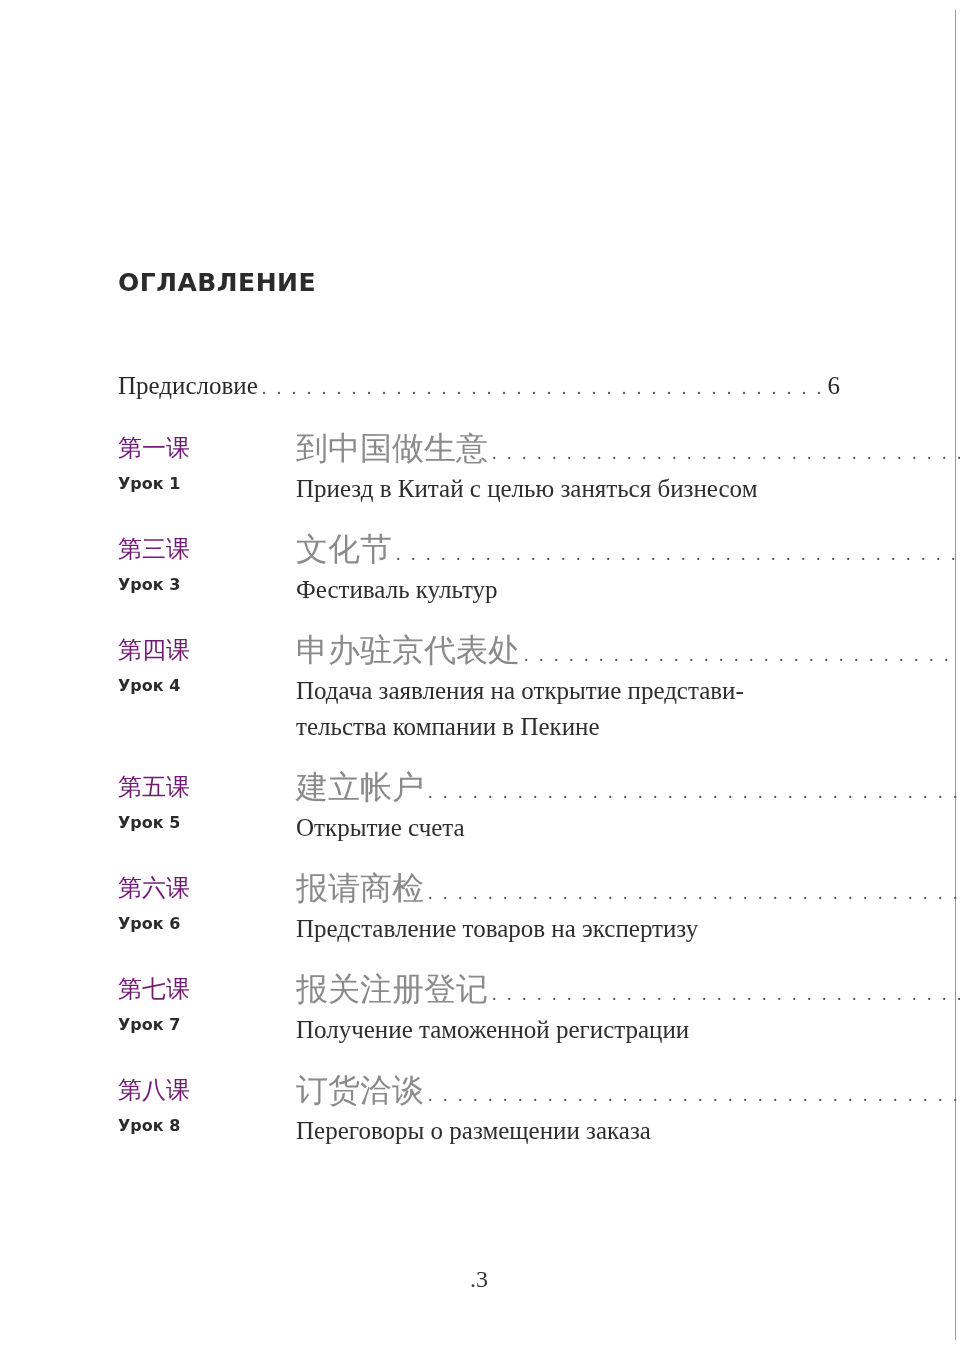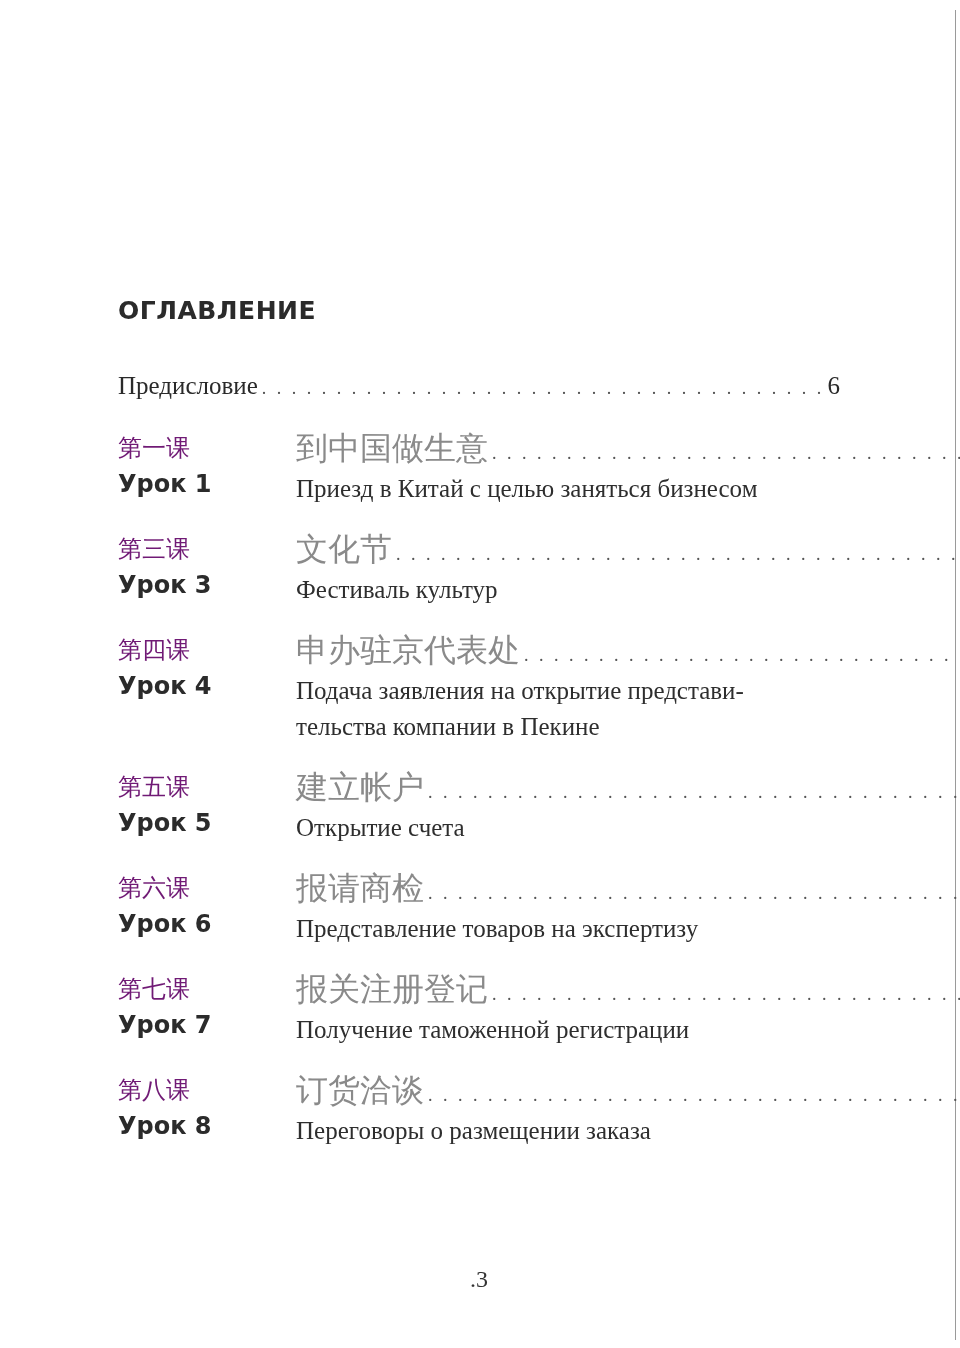--- a/index.html
+++ b/index.html
@@ -4,34 +4,34 @@
 <style>
   html, body { margin: 0; padding: 0; }
   body {
     width: 960px; height: 1348px; background: #ffffff; position: relative; overflow: hidden;
     font-family: "Liberation Serif", "DejaVu Serif", serif; color: #2a2a2a;
   }
   .edge-line { position: absolute; left: 955px; top: 10px; width: 1px; height: 1330px; background: #9a9a9a; }
   .title {
     position: absolute; left: 118px; top: 268px;
     font-family: "DejaVu Sans", "Liberation Sans", sans-serif; font-weight: bold;
-    font-size: 25px; letter-spacing: 0.5px; color: #2b2b2b; margin-top: 28px;
+    font-size: 25px; letter-spacing: 0.5px; color: #2b2b2b;
   }
   .toc { position: absolute; left: 118px; top: 368px; width: 722px; }
   .row { display: flex; align-items: baseline; font-size: 25px; line-height: 36px; }
   .row .txt { white-space: nowrap; }
   .row .dots { flex: 1; overflow: hidden; white-space: nowrap; color: #555; margin: 0 4px; letter-spacing: 3px; font-size: 18px; }
   .row .dots::after { content: ". . . . . . . . . . . . . . . . . . . . . . . . . . . . . . . . . . . . . . . . . . . . . . . . . . . . . . . . . . . . . . . . . . . . . . . . . . . . . . . . . . . . . . ."; }
   .row .page { white-space: nowrap; text-align: right; }
   .preface { margin-bottom: 24px; }
   .lesson { display: flex; margin-bottom: 24px; }
   .lesson .left { width: 178px; flex: none; }
   .lesson .right { flex: 1; }
   .cn-label { font-size: 24px; line-height: 36px; color: #701a75; font-family: "DejaVu Sans", sans-serif; }
-  .ru-label { font-family: "DejaVu Sans", "Liberation Sans", sans-serif; font-weight: bold; font-size: 24px; line-height: 36px; color: #2b2b2b; }
+  .ru-label { font-family: "DejaVu Sans", "Liberation Sans", sans-serif; font-weight: bold; font-size: 16px; line-height: 36px; color: #2b2b2b; }
   .cn-title { color: #8a8a8a; font-family: "DejaVu Sans", sans-serif; font-size: 32px; }
   .ru-title { font-size: 25px; line-height: 36px; color: #2e2e2e; }
   .page-num { position: absolute; left: 470px; top: 1266px; font-size: 24px; color: #333; }
 </style>
 </head>
 <body>
 
 <div class="edge-line"></div>
 
 <div class="title">ОГЛАВЛЕНИЕ</div>

